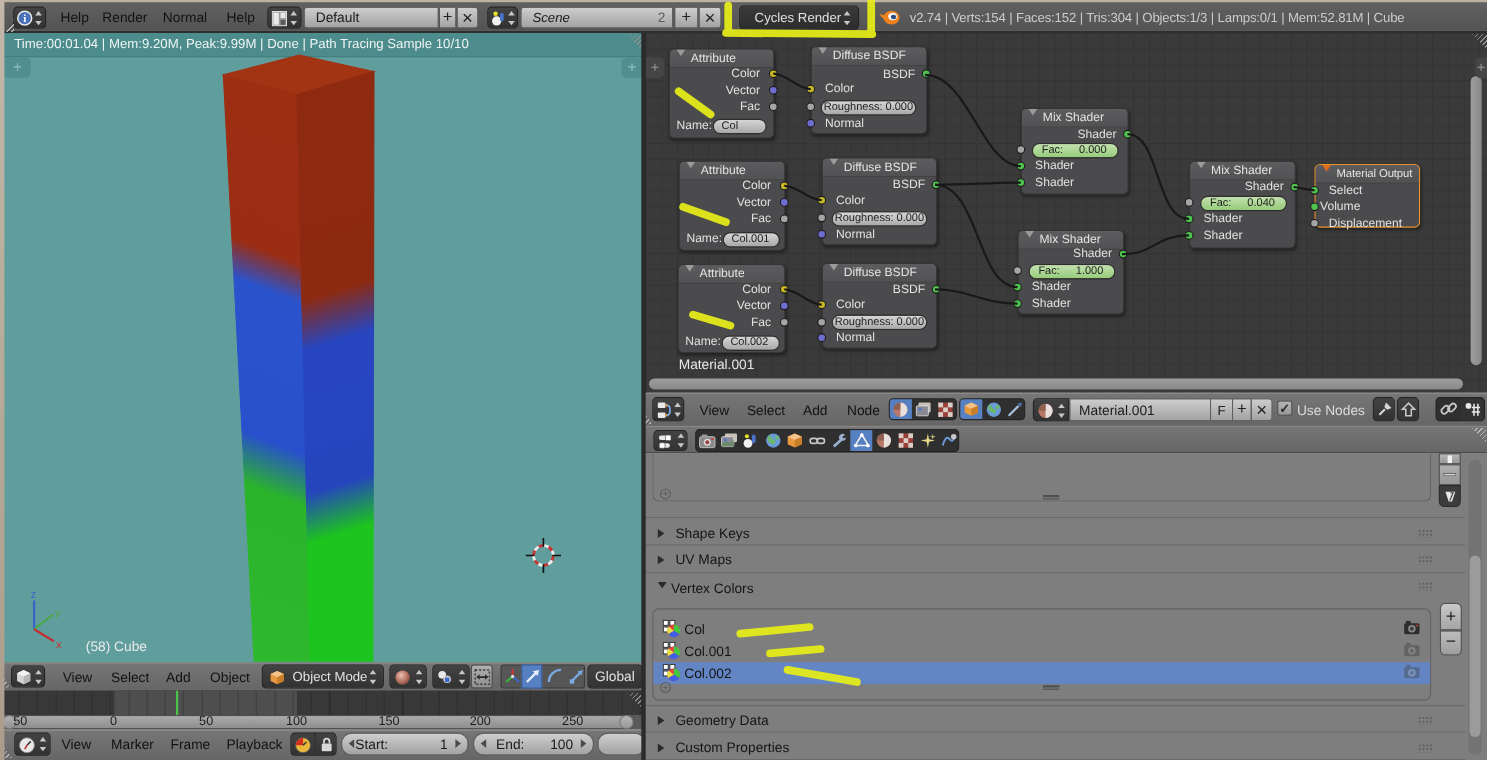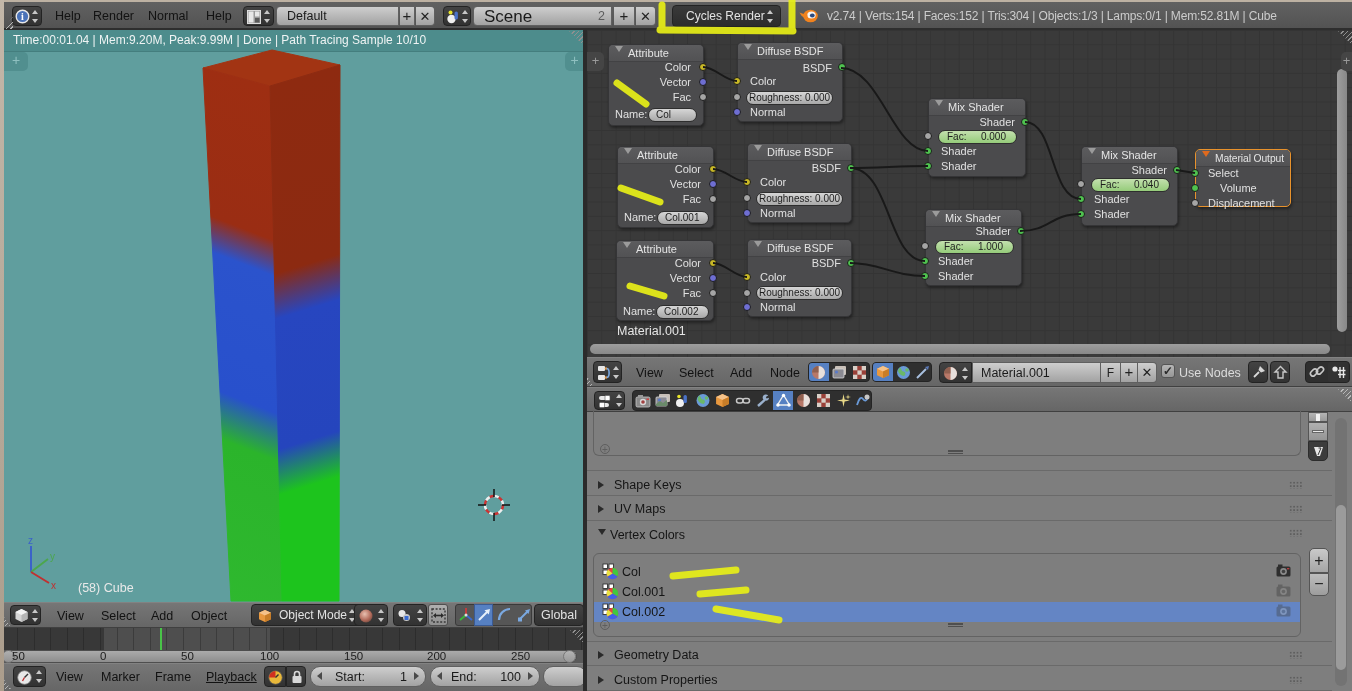--- a/index.html
+++ b/index.html
@@ -58,21 +58,21 @@
 <div class="abs lightpill" style="left:400px;top:6px;width:15px;height:20px;border-left:none;color:#222;font-size:15px;line-height:18px;text-align:center;">+</div>
 <div class="abs lightpill" style="left:416px;top:6px;width:19px;height:20px;border-radius:0 4px 4px 0;border-left:none;color:#222;font-size:13px;line-height:19px;text-align:center;">✕</div>
 <div class="abs darkbtn" style="left:443px;top:6px;width:28px;height:20px;">
 <svg class="abs" style="left:2px;top:2px;" width="16" height="16" viewBox="0 0 16 16">
       <circle cx="5.5" cy="10" r="4.2" fill="#f0f0f0"></circle>
       <rect x="8.5" y="2.5" width="3.4" height="8" rx="1.6" fill="#4a72c8"></rect>
       <circle cx="4.5" cy="3.5" r="2" fill="#e8e428"></circle>
     </svg>
 <span class="updn abs" style="right:1px;top:3px;"></span>
   </div>
-<div class="abs lightpill" style="left:473px;top:6px;width:139px;height:20px;border-radius:4px 0 0 4px;font-size:17px;line-height:19px;padding-left:10px;">Scene</div>
+<div class="abs lightpill" style="left:473px;top:6px;width:139px;height:20px;border-radius:4px 0 0 4px;font-size:12px;line-height:19px;padding-left:10px;font-style:italic;">Scene</div>
 <div class="abs" style="left:598px;top:9px;color:#5c5c5c;font-size:12.5px;">2</div>
 <div class="abs lightpill" style="left:614px;top:6px;width:21px;height:20px;border-left:none;color:#222;font-size:15px;line-height:18px;text-align:center;">+</div>
 <div class="abs lightpill" style="left:636px;top:6px;width:20px;height:20px;border-radius:0 4px 4px 0;border-left:none;color:#222;font-size:13px;line-height:19px;text-align:center;">✕</div>
 <div class="abs darkbtn" style="left:672px;top:5px;width:109px;height:22px;background:linear-gradient(#3a3a3a,#2c2c2c);font-size:12px;line-height:21px;padding-left:13px;">Cycles Render<span class="updn abs" style="right:6px;top:4px;"></span></div>
 <svg class="abs" style="left:799px;top:7px;" width="20" height="18" viewBox="0 0 20 18">
     <ellipse cx="11.5" cy="9" rx="7.3" ry="6.3" fill="#f0821e"></ellipse>
     <ellipse cx="12.5" cy="8" rx="4.2" ry="3.5" fill="#f5f5f5"></ellipse>
     <ellipse cx="13.3" cy="8.5" rx="2.4" ry="2" fill="#2a4a80"></ellipse>
     <path d="M 0.5,5.5 Q 6,7 9,9 L 5,10.5 Q 2,9 0.5,5.5 Z" fill="#f0821e"></path>
   </svg>
@@ -128,21 +128,21 @@
       <path d="M7.5,1 L13.5,4 L13.5,11 L7.5,14 L1.5,11 L1.5,4 Z" fill="#d5d5d5"></path>
       <path d="M7.5,1 L13.5,4 L7.5,7 L1.5,4 Z" fill="#f2f2f2"></path>
       <path d="M7.5,7 L13.5,4 L13.5,11 L7.5,14 Z" fill="#b5b5b5"></path>
     </svg>
 <span class="updn abs" style="right:1px;top:3px;"></span>
   </div>
 <div class="abs menu" style="left:57px;top:609px;">View</div>
 <div class="abs menu" style="left:101px;top:609px;">Select</div>
 <div class="abs menu" style="left:151px;top:609px;">Add</div>
 <div class="abs menu" style="left:191px;top:609px;">Object</div>
-<div class="abs darkbtn" style="left:251px;top:604px;width:111px;height:22px;font-size:12px;line-height:21px;padding-left:27px;">Object Mode
+<div class="abs darkbtn" style="left:238px;top:604px;width:111px;height:22px;font-size:12px;line-height:21px;padding-left:27px;">Object Mode
 <svg class="abs" style="left:6px;top:4px;" width="14" height="14" viewBox="0 0 14 14">
       <path d="M7,1 L13,3.8 L13,10.2 L7,13 L1,10.2 L1,3.8 Z" fill="#e8983f"></path>
       <path d="M7,1 L13,3.8 L7,6.6 L1,3.8 Z" fill="#f5c28a"></path>
       <path d="M7,6.6 L13,3.8 L13,10.2 L7,13 Z" fill="#c87d28"></path>
     </svg>
 <span class="updn abs" style="right:5px;top:4px;"></span></div>
 <div class="abs darkbtn" style="left:354px;top:604px;width:34px;height:22px;">
 <svg class="abs" style="left:4px;top:4px;" width="14" height="14" viewBox="0 0 14 14">
       <defs>
         <radialGradient id="shball" cx="0.4" cy="0.35" r="0.8">
@@ -215,36 +215,36 @@
 <svg class="abs" style="left:3px;top:3px;" width="15" height="15" viewBox="0 0 15 15">
       <circle cx="7.5" cy="7.5" r="6.8" fill="#e8e8e8" stroke="#888" stroke-width="0.8"></circle>
       <line x1="7.5" y1="7.5" x2="11" y2="4" stroke="#333" stroke-width="1.4"></line>
       <line x1="7.5" y1="7.5" x2="5.5" y2="11" stroke="#c03030" stroke-width="1.4"></line>
     </svg>
 <span class="updn abs" style="right:2px;top:3px;"></span>
   </div>
 <div class="abs menu" style="left:56px;top:670px;">View</div>
 <div class="abs menu" style="left:101px;top:670px;">Marker</div>
 <div class="abs menu" style="left:155px;top:670px;">Frame</div>
-<div class="abs menu" style="left:206px;top:670px;text-decoration:underline;">Playback</div>
+<div class="abs menu" style="left:206px;top:670px;">Playback</div>
 <div class="abs darkbtn" style="left:264px;top:666px;width:22px;height:21px;border-radius:4px 0 0 4px;">
 <svg class="abs" style="left:3px;top:3px;" width="15" height="15" viewBox="0 0 15 15">
       <circle cx="7.5" cy="7.5" r="6.8" fill="#e8b83a" stroke="#555" stroke-width="0.8"></circle>
       <path d="M7.5,7.5 L7.5,1 A 6.5,6.5 0 0 0 1,7.5 Z" fill="#d03020"></path>
       <line x1="7.5" y1="7.5" x2="10.5" y2="4.5" stroke="#333" stroke-width="1.4"></line>
     </svg>
   </div>
 <div class="abs darkbtn" style="left:286px;top:666px;width:20px;height:21px;border-radius:0 4px 4px 0;">
 <svg class="abs" style="left:3px;top:3px;" width="14" height="15" viewBox="0 0 14 15">
       <rect x="2.5" y="6" width="9" height="7" rx="1" fill="#d8d8d8"></rect>
       <path d="M4.5,6 V4 a 2.5,2.5 0 0 1 5,0 V6" fill="none" stroke="#d8d8d8" stroke-width="1.6"></path>
     </svg>
   </div>
 <div class="abs lightpill" style="left:310px;top:666px;width:116px;height:21px;border-radius:10px;font-size:12.5px;line-height:20px;">
-  <span class="abs" style="left:24px;">Start:</span>
+  <span class="abs" style="left:12px;">Start:</span>
     <span class="abs" style="right:18px;">1</span>
 <span class="abs" style="left:6px;top:5px;width:0;height:0;border:4.5px solid transparent;border-right:5.5px solid #4a4a4a;border-left:none;"></span>
 <span class="abs" style="right:6px;top:5px;width:0;height:0;border:4.5px solid transparent;border-left:5.5px solid #4a4a4a;border-right:none;"></span>
   </div>
 <div class="abs lightpill" style="left:430px;top:666px;width:110px;height:21px;border-radius:10px;font-size:12.5px;line-height:20px;">
   <span class="abs" style="left:20px;">End:</span>
     <span class="abs" style="right:18px;">100</span>
 <span class="abs" style="left:6px;top:5px;width:0;height:0;border:4.5px solid transparent;border-right:5.5px solid #4a4a4a;border-left:none;"></span>
 <span class="abs" style="right:6px;top:5px;width:0;height:0;border:4.5px solid transparent;border-left:5.5px solid #4a4a4a;border-right:none;"></span>
   </div>
@@ -365,21 +365,21 @@
     <span class="abs" style="right:10px;">0.040</span>
   </div>
 <div class="sock" style="left:1173px;top:166px;background:#4fc24f;"></div>
 <div class="sock" style="left:1077px;top:180px;background:#a5a5a5;"></div>
 <div class="sock" style="left:1077px;top:195px;background:#4fc24f;"></div>
 <div class="sock" style="left:1077px;top:210px;background:#4fc24f;"></div>
 
 <div class="node" style="left:1195px;top:149px;width:96px;height:58px;border:1.5px solid #e8922c;">
   <div class="nhead" style="font-size:10.3px;letter-spacing:-0.1px;"><span class="tri" style="border-top-color:#e06a1e;"></span>Material Output</div>
   <div class="srow" style="left:12px;top:17px;">Select</div>
-  <div class="srow" style="left:24px;top:32px;">Volume</div>
+  <div class="srow" style="left:4px;top:32px;">Volume</div>
   <div class="srow" style="left:12px;top:47px;">Displacement</div>
 </div>
 <div class="sock" style="left:1191px;top:169px;background:#4fc24f;"></div>
 <div class="sock" style="left:1191px;top:184px;background:#4fc24f;"></div>
 <div class="sock" style="left:1191px;top:199px;background:#a5a5a5;"></div>
 
 <div class="abs" style="left:617px;top:324px;color:#e6e6e6;font-size:12.5px;">Material.001</div>
 <div class="abs" style="left:590px;top:344px;width:740px;height:10px;border-radius:5px;background:linear-gradient(#9e9e9e,#888888);"></div>
 <div class="abs" style="left:1337px;top:69px;width:10px;height:263px;border-radius:5px;background:linear-gradient(90deg,#9e9e9e,#888888);"></div>
 <div class="abs" style="left:587px;top:52px;width:17px;height:19px;background:#454545;border-radius:0 5px 5px 0;color:#9a9a9a;font-size:13px;line-height:17px;text-align:center;">+</div>

